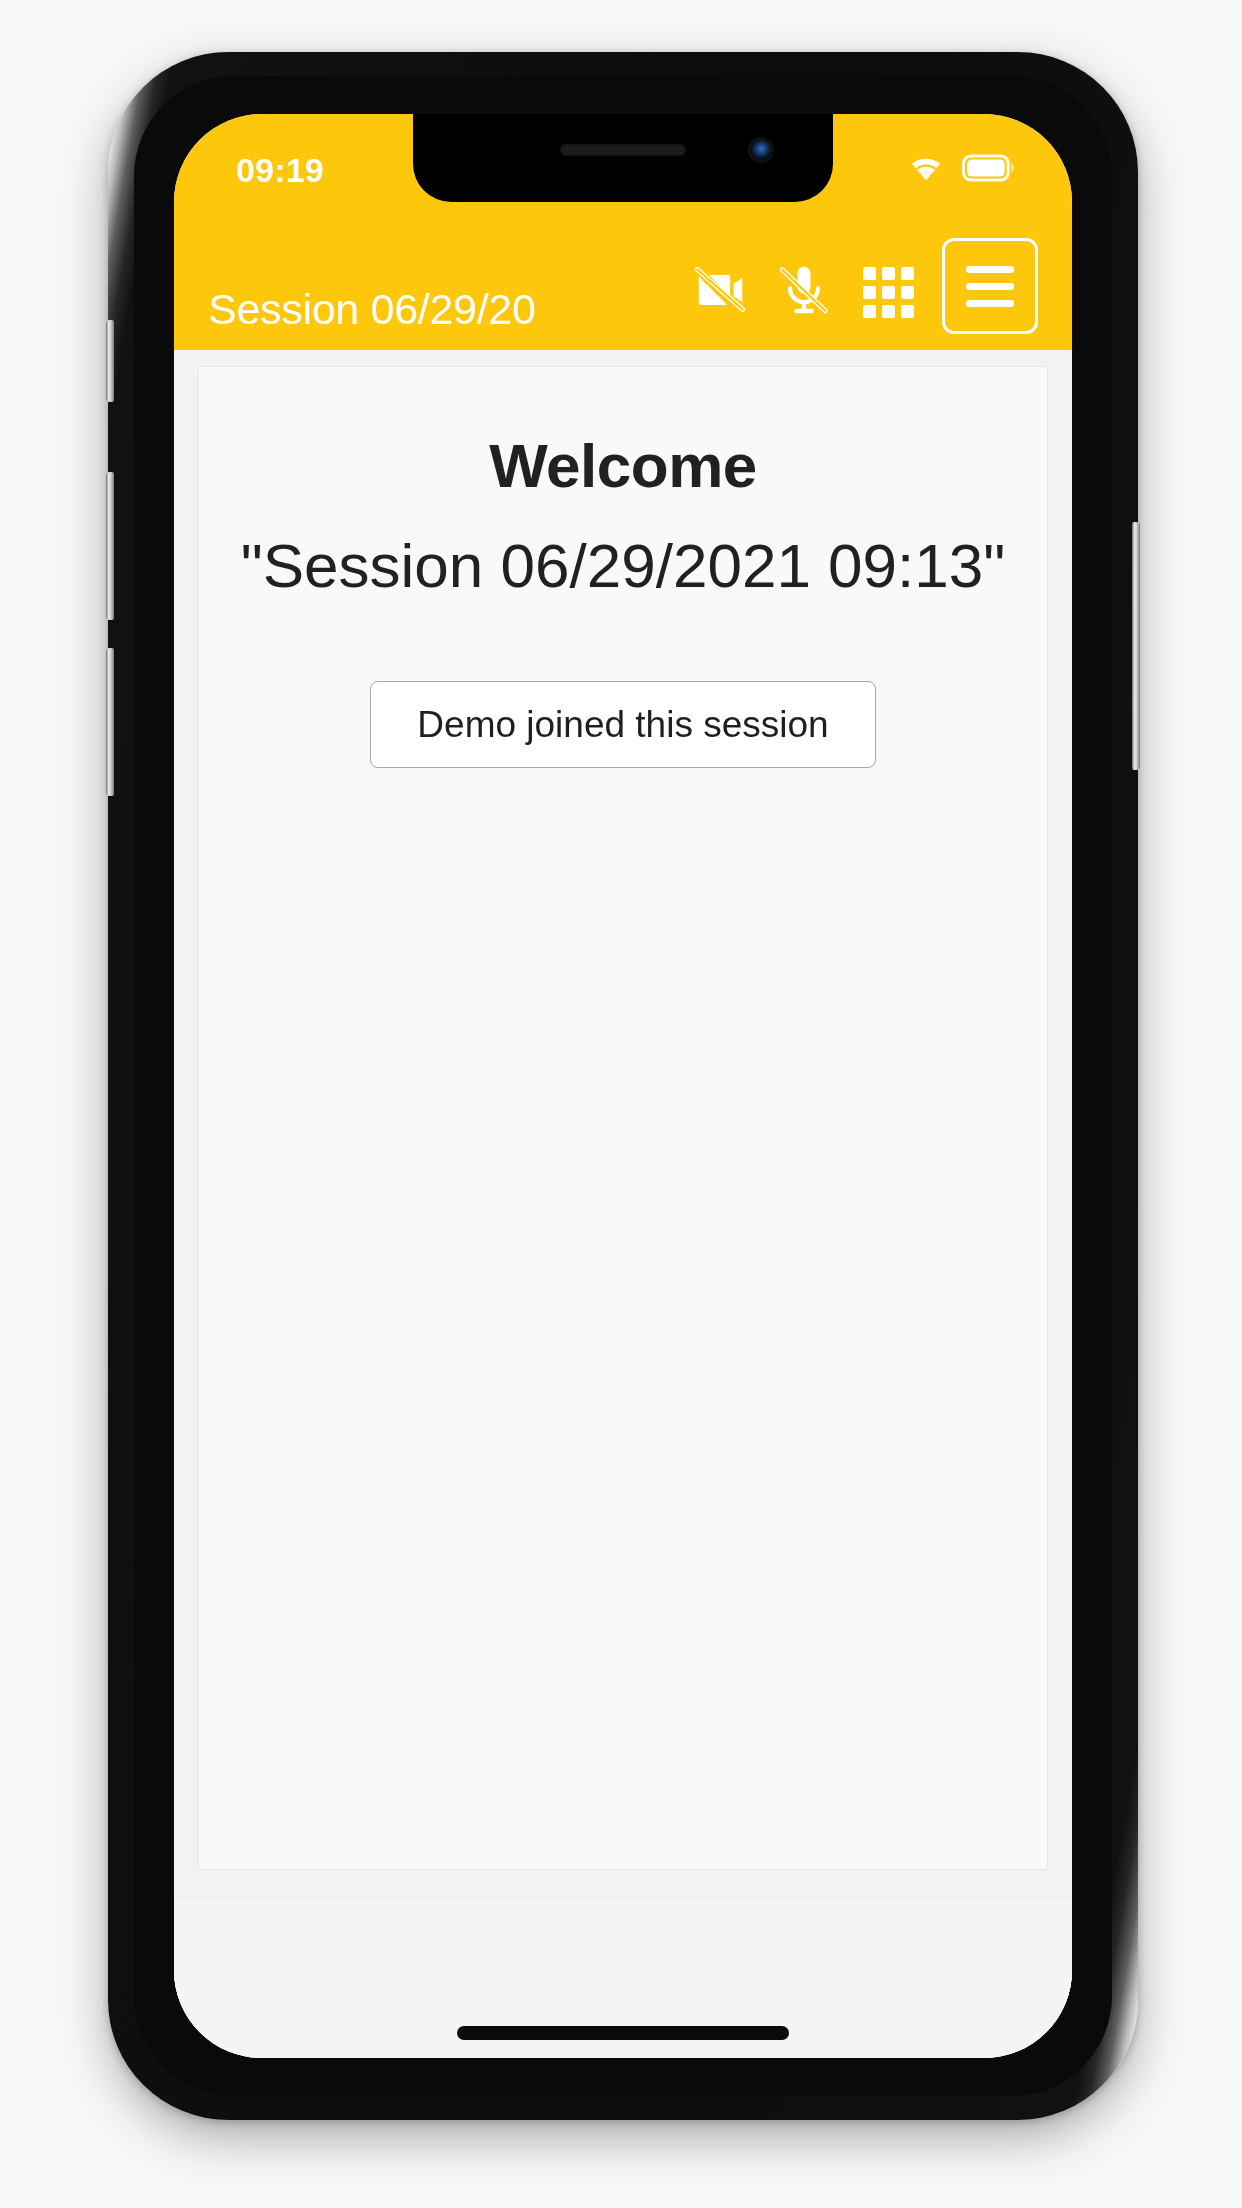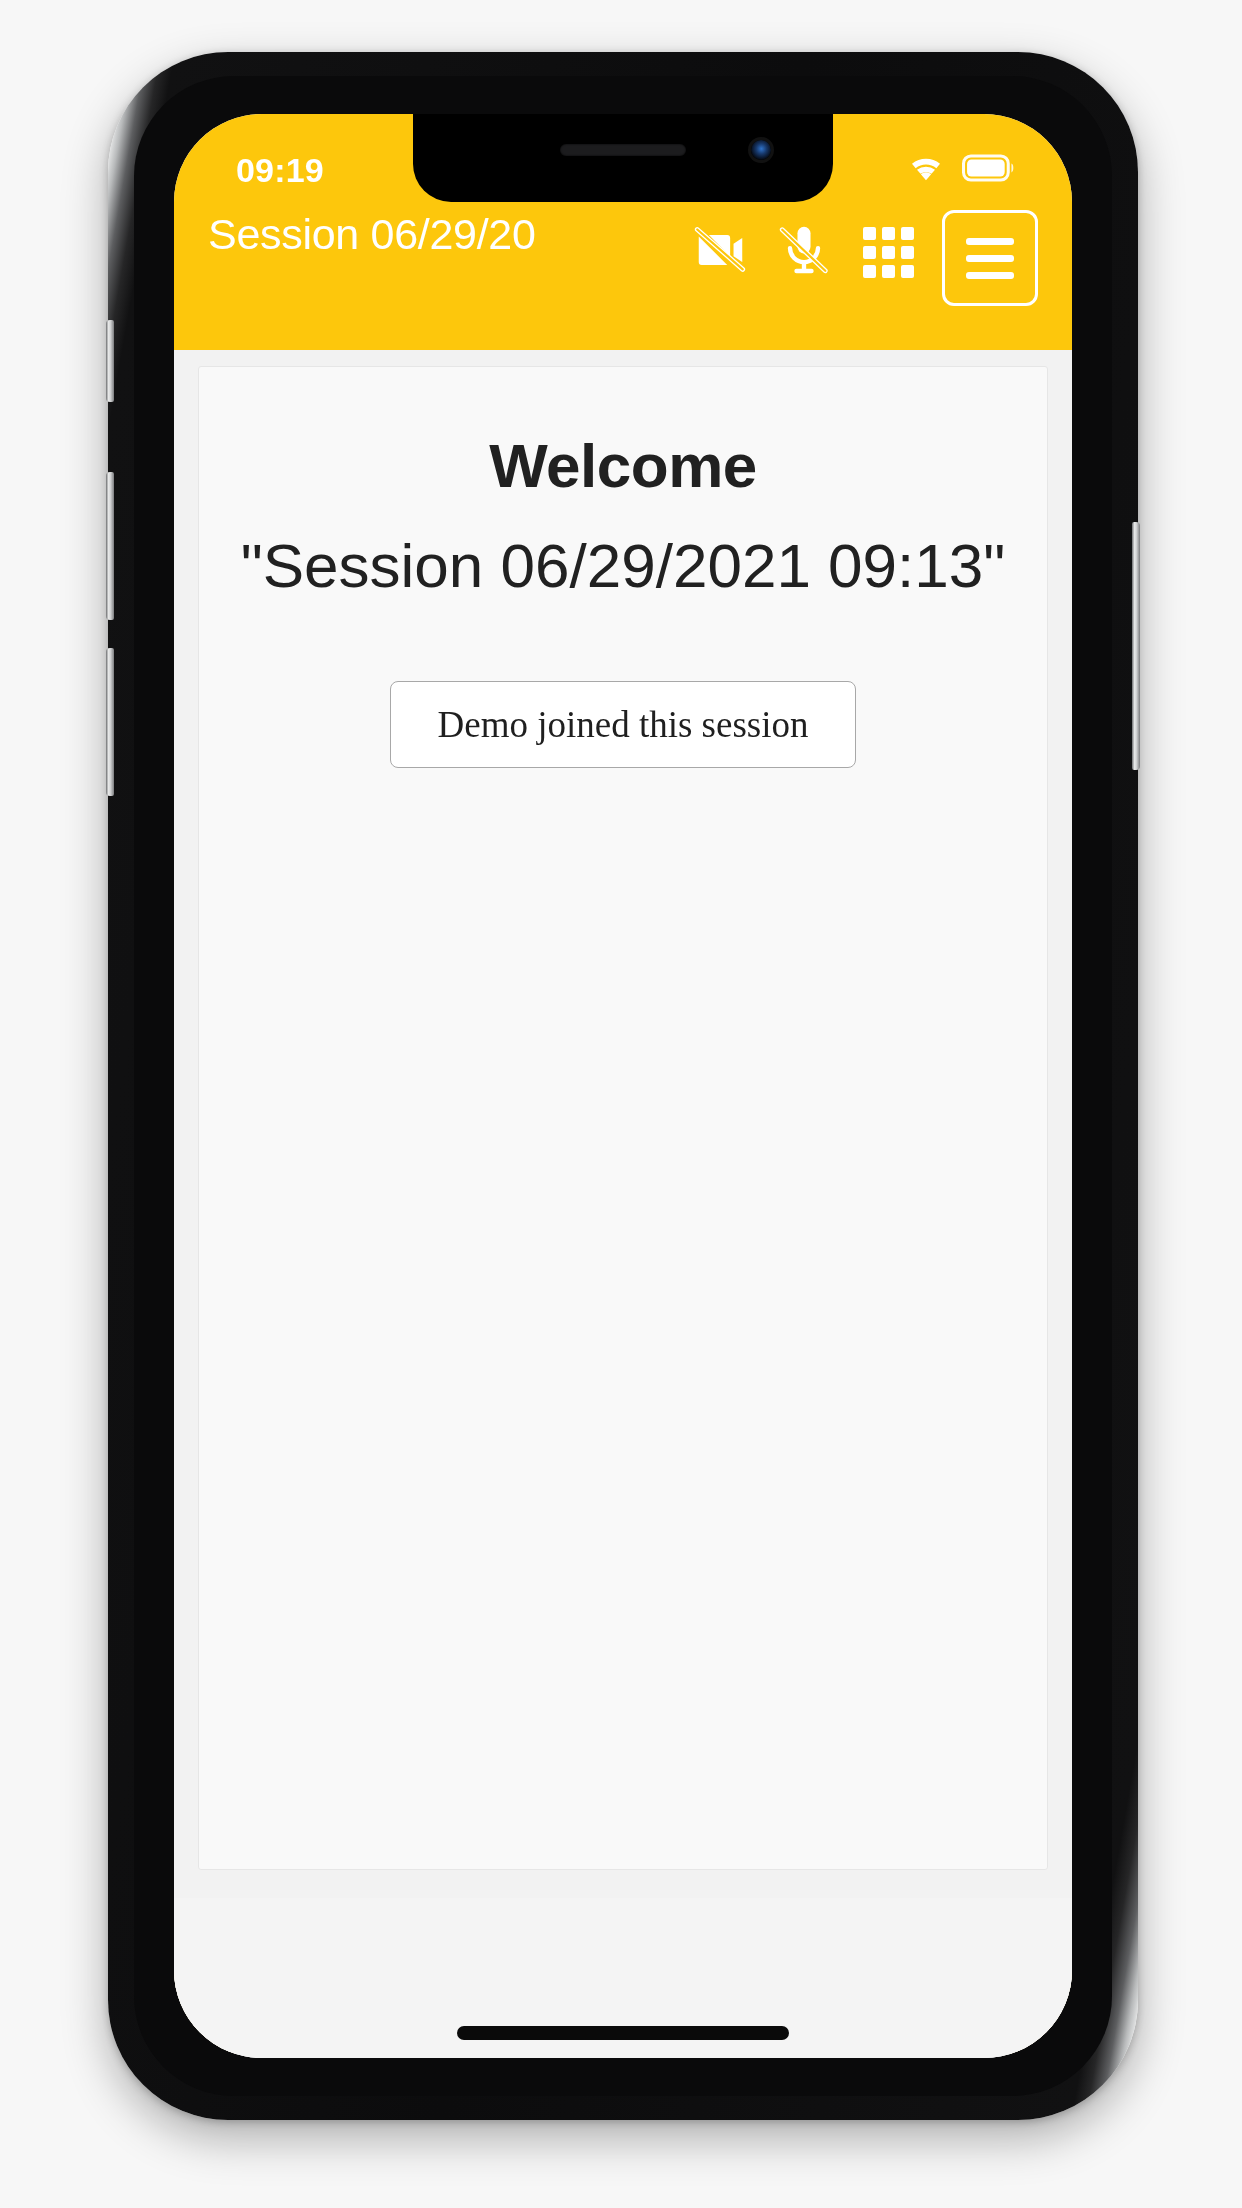--- a/index.html
+++ b/index.html
@@ -117,21 +117,21 @@
     gap: 16px;
   }
 
   
   #navbar {
     position: absolute;
     top: 96px; left: 0; right: 0;
     height: 140px;
     background: #fdc70c;
     display: flex;
-    align-items: flex-start;
+    align-items: flex-end;
     padding: 0 34px 16px 34px;
     z-index: 20;
   }
   #nav-title {
     color: #ffffff;
     font-size: 43px;
     font-weight: 400;
     white-space: nowrap;
     flex: 0 0 auto;
     margin-right: auto;
@@ -202,21 +202,21 @@
     padding: 0 30px;
     margin-top: 14px;
   }
   #joined-button {
     display: block;
     margin: 72px auto 0;
     background: #ffffff;
     border: 1px solid #a8a8a8;
     border-radius: 8px;
     padding: 24px 46px;
-    font-family: Liberation Serif, serif;
+    font-family: Liberation Sans, sans-serif;
     font-size: 37px;
     color: #1f1f1f;
     line-height: 1;
   }
 
   
   #footer {
     position: absolute;
     left: 0; right: 0;
     top: 1552px;

